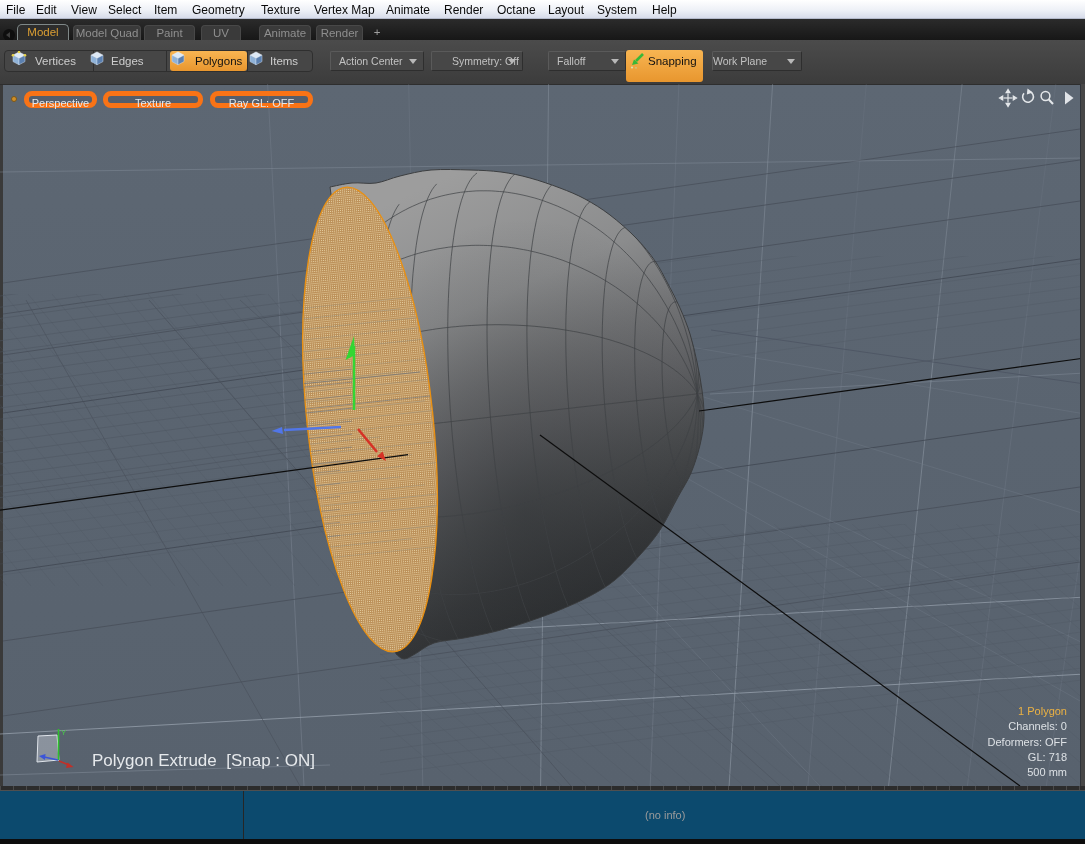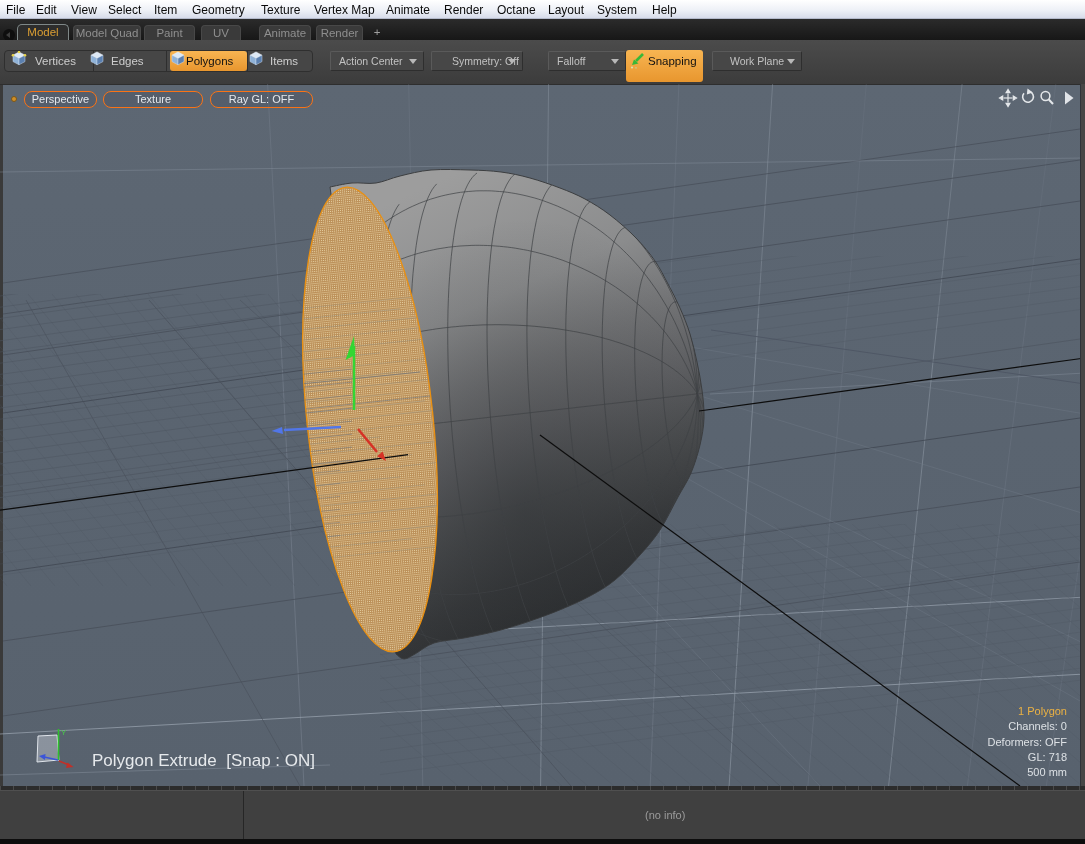--- a/index.html
+++ b/index.html
@@ -6,24 +6,24 @@
 #tabbar{position:absolute;left:0;top:19px;width:1085px;height:21px;background:linear-gradient(#2b2b2b,#171717)}
 .tab{position:absolute;top:6px;height:15px;background:#3a3a3a;border:1px solid #484848;border-bottom:none;border-radius:4px 4px 0 0;color:#8f8f8f;font-size:11.5px;text-align:center;line-height:14px}
 #tabModel{position:absolute;left:17px;top:5px;width:52px;height:16px;background:#2d2d2d;border:1px solid #7f8888;border-bottom:none;border-radius:5px 5px 0 0;color:#dc9f33;font-size:11.5px;text-align:center;line-height:14px}
 #toolbar{position:absolute;left:0;top:40px;width:1085px;height:44px;background:linear-gradient(#4b4b4b,#3c3c3c)}
 .tgroup{position:absolute;left:4px;top:10px;width:309px;height:22px;background:#464646;border:1px solid #2f2f2f;border-radius:4px}
 .tcell{position:absolute;top:0;height:20px;color:#cecece;font-size:11.5px;line-height:20px}
 .tsep{position:absolute;top:0;width:1px;height:20px;background:#2e2e2e}
 .torange{position:absolute;top:0;height:20px;background:linear-gradient(#f8b552,#e8962e);border-radius:3px;color:#111;font-size:11.5px;line-height:20px}
 .drop{position:absolute;top:11px;height:20px;background:#474747;border:1px solid;border-color:#5a5a5a #2e2e2e #2e2e2e #5a5a5a;border-radius:2px;color:#c2c2c2;font-size:10.5px;line-height:18px}
 .arr{position:absolute;right:6px;top:7px;width:0;height:0;border-left:4px solid transparent;border-right:4px solid transparent;border-top:5px solid #b8b8b8}
-.pill{position:absolute;top:91px;height:17px;border:1px solid #f97316;border-radius:8px;background:rgba(48,58,70,0.18);color:#e4e8ec;font-size:11px;text-align:center;line-height:15px}
+.pill{position:absolute;top:91px;height:17px;border:5px solid #f97316;border-radius:8px;background:rgba(48,58,70,0.18);color:#e4e8ec;font-size:11px;text-align:center;line-height:15px}
 #statusr{position:absolute;right:18px;top:704px;text-align:right;font-size:11px;line-height:15.3px;color:#dde1e5}
 #botstrip{position:absolute;left:0;top:786px;width:1085px;height:4px;background:#2e2e2e}
-#botbar{position:absolute;left:0;top:790px;width:1085px;height:49px;background:#404040;border-top:1px solid #4f4f4f}
+#botbar{position:absolute;left:0;top:790px;width:1085px;height:49px;background:#0c4a6e;border-top:1px solid #4f4f4f}
 #botblack{position:absolute;left:0;top:839px;width:1085px;height:5px;background:#0d0d0d}
 .vp{position:absolute;left:0;top:84px}
 </style></head><body>
 <svg class="vp" width="1085" height="702" viewBox="0 0 1085 702">
 <defs>
 <linearGradient id="bgg" x1="0" y1="0" x2="0" y2="1">
 <stop offset="0" stop-color="#5d6773"></stop>
         <stop offset="0.5" stop-color="#5a6470"></stop>
         <stop offset="1" stop-color="#58626e"></stop>
 </linearGradient>
@@ -359,31 +359,31 @@
     <div class="tab" style="left:144px;width:51px">Paint</div>
     <div class="tab" style="left:201px;width:40px">UV</div>
     <div class="tab" style="left:259px;width:52px">Animate</div>
     <div class="tab" style="left:316px;width:47px">Render</div>
 <div class="tab" style="left:368px;width:18px;border:none;background:none;color:#a0a0a0">+</div>
 </div>
 <div id="toolbar">
 <div class="tgroup">
 <div class="tcell" style="left:30px">Vertices</div>
 <div class="tcell" style="left:106px">Edges</div>
-<div class="torange" style="left:165px;width:77px"><span style="margin-left:16px">Polygons</span></div>
+<div class="torange" style="left:165px;width:77px"><span style="margin-left:25px">Polygons</span></div>
 <div class="tcell" style="left:265px">Items</div>
 <div class="tsep" style="left:88px"></div>
       <div class="tsep" style="left:161px"></div>
 <div class="tsep" style="left:242px"></div>
 </div>
 <div class="drop" style="left:330px;width:94px"><span style="margin-left:8px">Action Center</span><div class="arr"></div></div>
 <div class="drop" style="left:431px;width:92px"><span style="margin-left:20px">Symmetry: Off</span><div class="arr"></div></div>
 <div class="drop" style="left:548px;width:78px"><span style="margin-left:8px">Falloff</span><div class="arr"></div></div>
 <div class="torange" style="left:626px;top:10px;width:77px;height:32px;line-height:22px"><span style="margin-left:22px">Snapping</span></div>
-<div class="drop" style="left:712px;width:90px"><span style="margin-left:17px">Work Plane</span><div class="arr"></div></div>
+<div class="drop" style="left:712px;width:90px"><span style="margin-left:0">Work Plane</span><div class="arr"></div></div>
 </div>
 <div class="pill" style="left:24px;width:73px">Perspective</div>
 <div class="pill" style="left:103px;width:100px">Texture</div>
 <div class="pill" style="left:210px;width:103px">Ray GL: OFF</div>
 <div style="position:absolute;left:11px;top:96px;width:6px;height:6px;border-radius:3px;background:#d08f28;border:1px solid #7a5618"></div>
 <svg style="position:absolute;left:998px;top:88px" width="82" height="20" viewBox="0 0 82 20">
 <g stroke="#e4e7ea" stroke-width="1.2" fill="#e4e7ea">
 <line x1="10" y1="5.5" x2="10" y2="14.5"></line>
       <line x1="5.5" y1="10" x2="14.5" y2="10"></line>
 <polygon points="10,1.5 8.1,4.7 11.9,4.7"></polygon>

